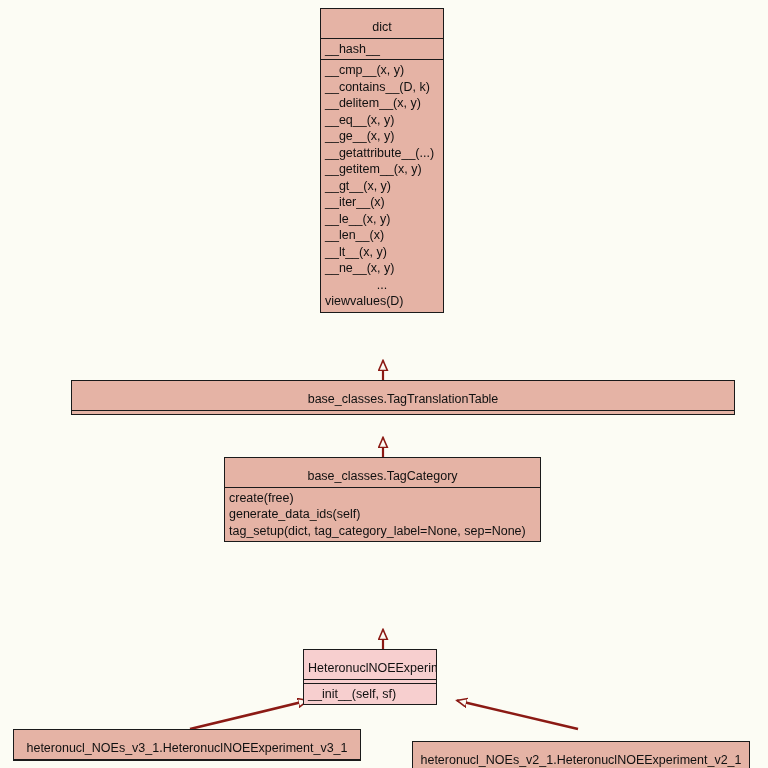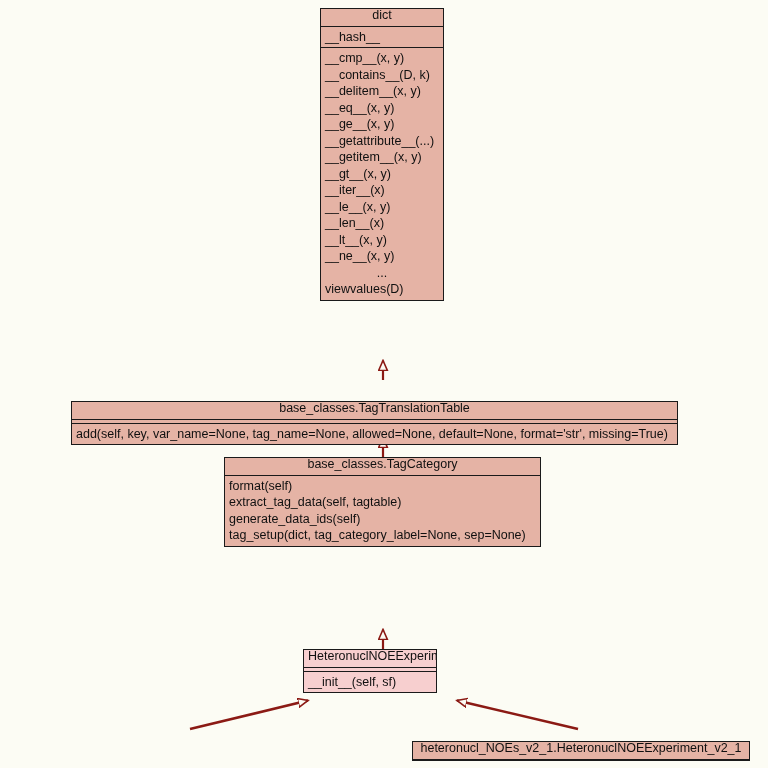--- a/index.html
+++ b/index.html
@@ -36,21 +36,21 @@
     font-size: 12.5px;
     line-height: 1.0;
     z-index: 2;
   }
   .uml-class.highlight {
     background: #f7cfcf;
     border-color: #1a1a1a;
   }
   .cls-name {
     text-align: center;
-    padding: 0 4px 4px 4px;
+    padding: 12px 4px 4px 4px;
     border-bottom: 1px solid #1a1a1a;
     white-space: nowrap;
     overflow: hidden;
   }
   .cls-section {
     padding: 2px 1px 2px 0;
     border-bottom: 1px solid #1a1a1a;
   }
   .cls-section:last-child {
     border-bottom: none;
@@ -63,21 +63,21 @@
     padding: 2px 3px 2px 4px;
     white-space: nowrap;
     overflow: hidden;
     text-align: left;
   }
   .cls-row.center {
     text-align: center;
   }
   
   #class-dict        { left: 320px; top: 8px;   width: 124px; }
-  #class-tagtranstbl { left: 71px;  top: 380px; width: 607px; margin-top: 21px; }
+  #class-tagtranstbl { left: 71px;  top: 380px; width: 664px; }
   #class-tagcategory { left: 224px; top: 457px; width: 317px; }
   #class-hnoeexp     { left: 303px; top: 649px; width: 134px; }
   #class-v31         { left: 13px;  top: 729px; width: 348px; }
   #class-v21         { left: 412px; top: 741px; width: 338px; }
 </style>
 </head>
 <body>
 
 <div id="canvas">
 
@@ -129,41 +129,40 @@
       <div class="cls-row">__lt__(x, y)</div>
       <div class="cls-row">__ne__(x, y)</div>
       <div class="cls-row center">...</div>
       <div class="cls-row">viewvalues(D)</div>
     </div>
   </div>
 
   <div class="uml-class" id="class-tagtranstbl">
     <div class="cls-name">base_classes.TagTranslationTable</div>
     <div class="cls-section empty"></div>
-    <div class="cls-section">
-      <div class="cls-row">add(self, key, var_name=None, tag_name=None, allowed=None, default=None, format='str', missing=True)</div>
-    </div>
   </div>
 
   <div class="uml-class" id="class-tagcategory">
     <div class="cls-name">base_classes.TagCategory</div>
     <div class="cls-section">
-      <div class="cls-row">format(self)</div>
-      <div class="cls-row">extract_tag_data(self, tagtable)</div>
+      <div class="cls-row">create(free)</div>
       <div class="cls-row">generate_data_ids(self)</div>
       <div class="cls-row">tag_setup(dict, tag_category_label=None, sep=None)</div>
     </div>
   </div>
 
   <div class="uml-class highlight" id="class-hnoeexp">
     <div class="cls-name">HeteronuclNOEExperiment</div>
     <div class="cls-section empty"></div>
     <div class="cls-section">
       <div class="cls-row">__init__(self, sf)</div>
     </div>
   </div>
 
+  <div class="uml-class" id="class-v31">
+    <div class="cls-name">heteronucl_NOEs_v3_1.HeteronuclNOEExperiment_v3_1</div>
+  </div>
 
   <div class="uml-class" id="class-v21">
     <div class="cls-name">heteronucl_NOEs_v2_1.HeteronuclNOEExperiment_v2_1</div>
   </div>
 
 </div>
 
 </body></html>

